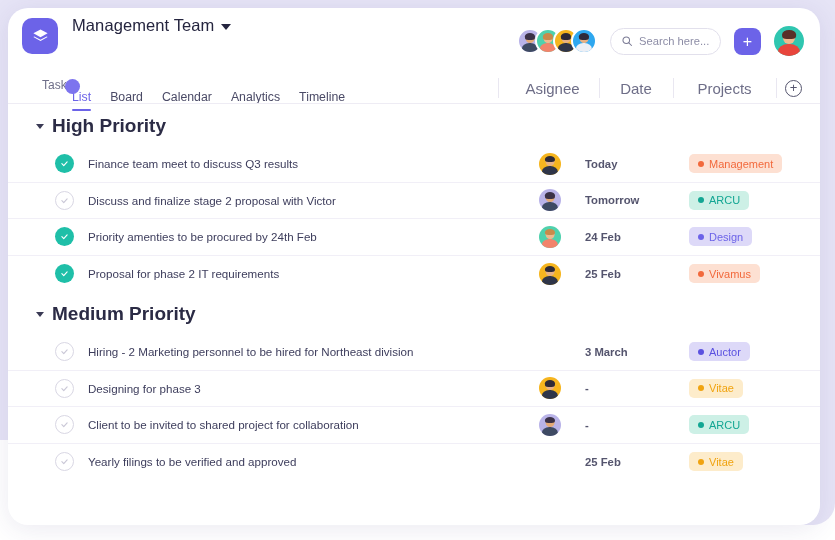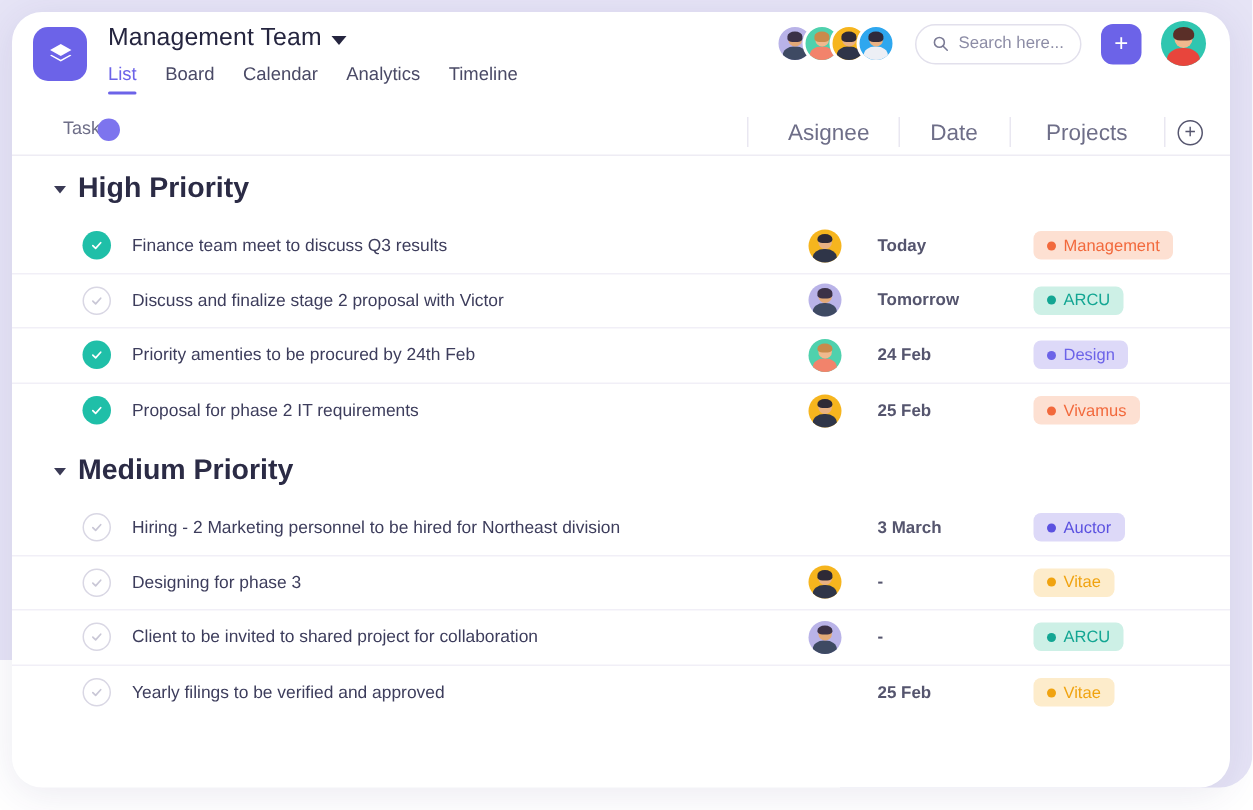--- a/index.html
+++ b/index.html
@@ -45,31 +45,31 @@
     font-size: 16.5px; font-weight: normal; color: #25253f; letter-spacing: .1px;
   }
   .chev-down {
     width: 0; height: 0; border-left: 5px solid transparent;
     border-right: 5px solid transparent; border-top: 6px solid #25253f;
     margin-top: 3px;
   }
   .tabs { display: flex; gap: 19px; margin-top: 7px; }
   .tab {
     font-size: 12.3px; color: #4a4a66; padding-bottom: 7px;
-    position: relative; white-space: nowrap;
+    position: relative; white-space: nowrap; margin-top: 48px;
   }
   .tab.active { color: #6c63e8; }
   .tab.active::after {
     content: ""; position: absolute; left: 0; right: 0; bottom: 0;
     height: 2.5px; background: #6c63e8; border-radius: 2px;
   }
 
   .header-right {
     margin-left: auto; display: flex; align-items: center;
-    gap: 13px; padding-top: 6px;
+    gap: 13px; padding-top: 18px;
   }
   .avatar-group { display: flex; }
   .avatar-group .av { margin-left: -8px; border: 2px solid #fff; }
   .avatar-group .av:first-child { margin-left: 0; }
 
   .av {
     width: 26px; height: 26px; border-radius: 50%;
     position: relative; overflow: hidden; flex: 0 0 auto;
   }
   .av .head {

